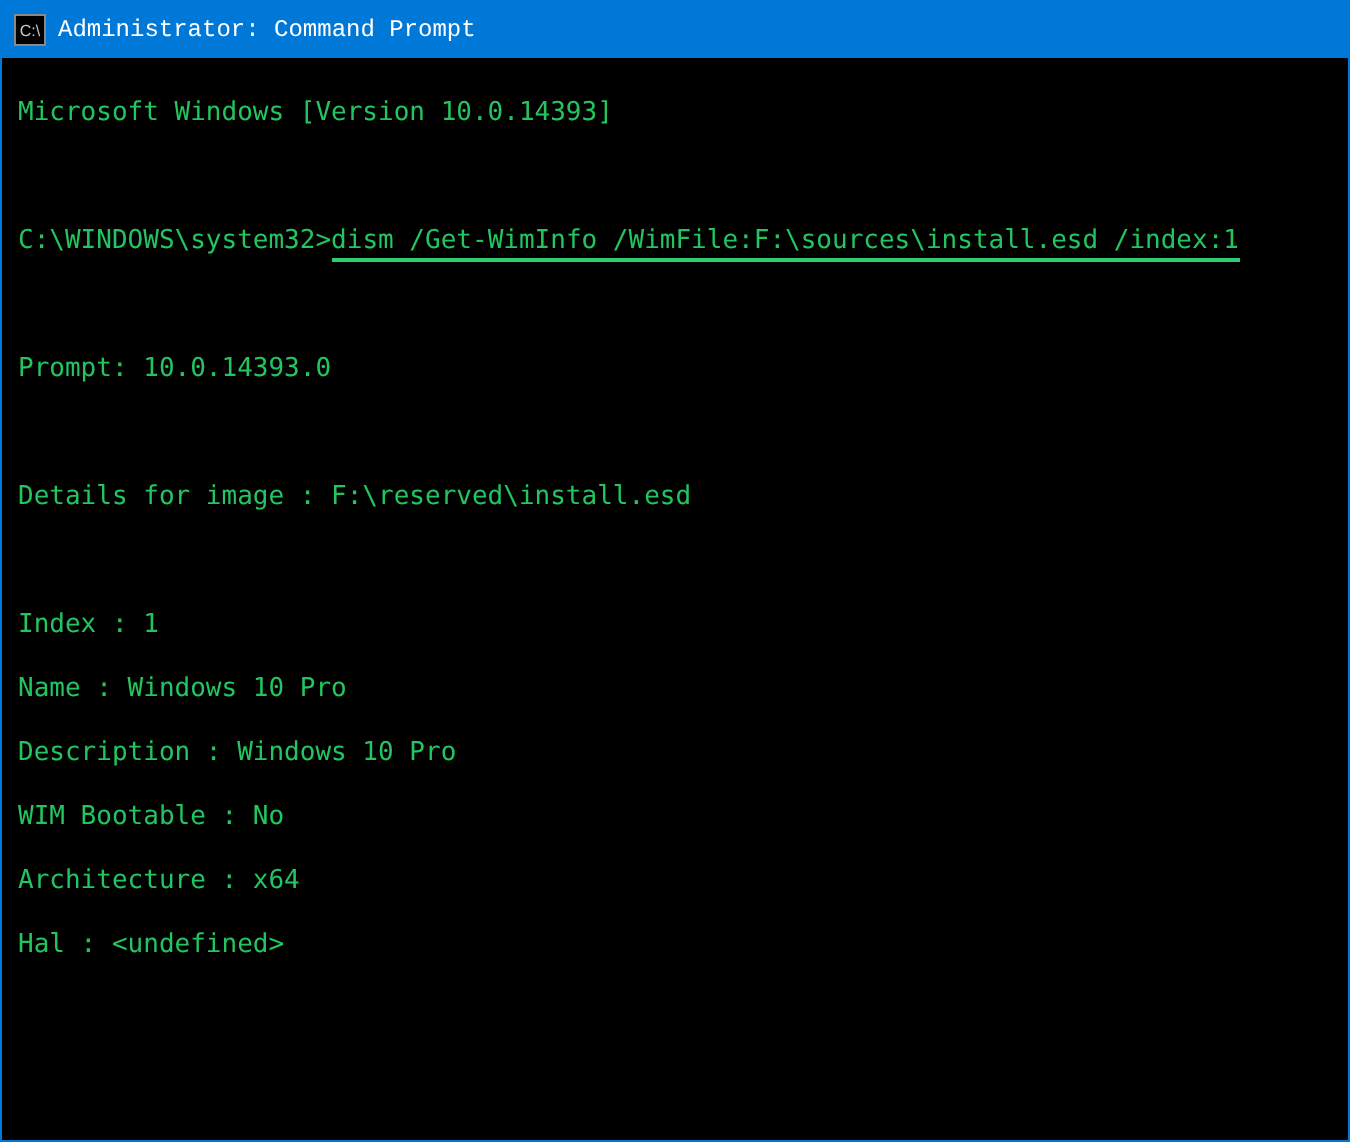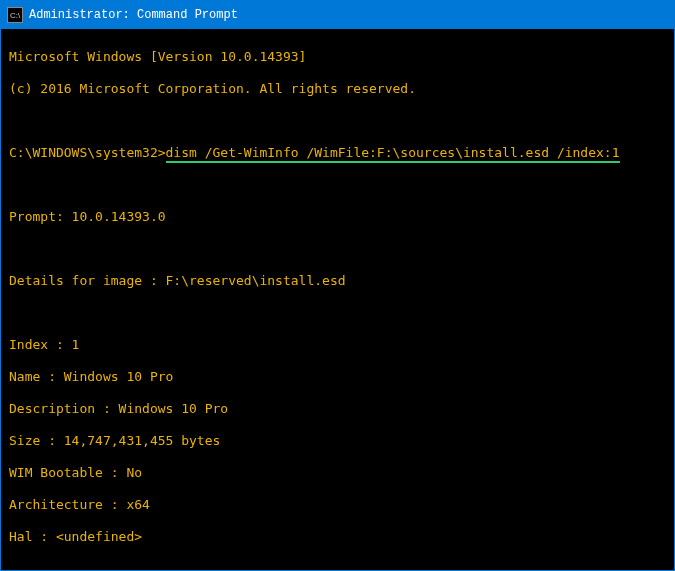--- a/index.html
+++ b/index.html
@@ -4,50 +4,48 @@
   <style>
     * { margin: 0; padding: 0; box-sizing: border-box; }
     html, body { width: 675px; height: 571px; overflow: hidden; font-family: "Consolas", "Courier New", monospace; }
     
     .window { width: 675px; height: 571px; background: #000; border: 1px solid #0078d7; display: flex; flex-direction: column; }
     
     .titlebar { height: 28px; background: #0078d7; color: #fff; display: flex; align-items: center; padding: 0 6px; font-family: "Segoe UI", sans-serif; font-size: 12px; }
     .titlebar-icon { width: 16px; height: 16px; background: #000; border: 1px solid #888; margin-right: 6px; display: flex; align-items: center; justify-content: center; font-size: 8px; color: #ccc; }
     .titlebar-text { flex: 1; font-family: Liberation Mono, monospace; }
     
-    .terminal { flex: 1; background: #000; color: #eab308; padding: 4px 8px; font-size: 13px; line-height: 16px; white-space: pre; overflow: hidden; font-family: "Consolas", "Lucida Console", monospace; }
+    .terminal { flex: 1; background: #000; color: #22c55e; padding: 4px 8px; font-size: 13px; line-height: 16px; white-space: pre; overflow: hidden; font-family: "Consolas", "Lucida Console", monospace; }
     
     .cmd-line { position: relative; display: inline-block; text-align: center; }
     .cmd-text { position: relative; z-index: 2; }
     .underline { position: absolute; left: 0; right: 0; bottom: -2px; height: 2px; background: #2ecc71; z-index: 1; }
     
     .line { min-height: 16px; }
   </style>
 </head>
 <body>
 
 <div class="window">
   <div class="titlebar">
     <div class="titlebar-icon">C:\</div>
     <div class="titlebar-text">Administrator: Command Prompt</div>
   </div>
   <div class="terminal">
 <div class="line">Microsoft Windows [Version 10.0.14393]</div>
-<div class="line">(c) 2016 Microsoft Corporation. All rights reserved.</div>
 <div class="line"> </div>
 <div class="line"><span>C:\WINDOWS\system32&gt;</span><span class="cmd-line"><span class="cmd-text">dism /Get-WimInfo /WimFile:F:\sources\install.esd /index:1</span><span class="underline"></span></span></div>
 <div class="line"> </div>
 <div class="line">Prompt: 10.0.14393.0</div>
 <div class="line"> </div>
 <div class="line">Details for image : F:\reserved\install.esd</div>
 <div class="line"> </div>
 <div class="line">Index : 1</div>
 <div class="line">Name : Windows 10 Pro</div>
 <div class="line">Description : Windows 10 Pro</div>
-<div class="line">Size : 14,747,431,455 bytes</div>
 <div class="line">WIM Bootable : No</div>
 <div class="line">Architecture : x64</div>
 <div class="line">Hal : &lt;undefined&gt;</div>
 
 
 
 
 
 
 

